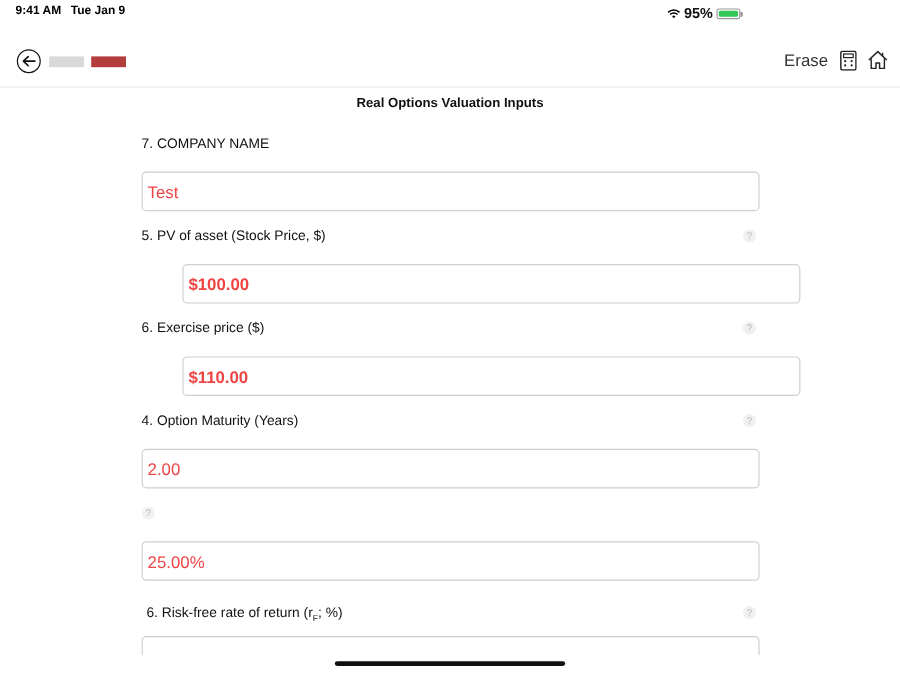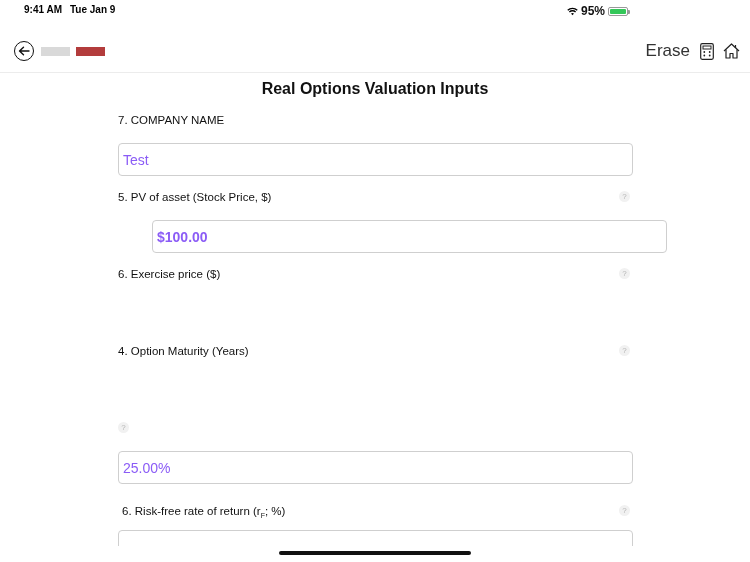--- a/index.html
+++ b/index.html
@@ -1,41 +1,41 @@
 <!DOCTYPE html>
 <html><head>
 <meta charset="utf-8">
 <style>
   * { box-sizing: border-box; margin: 0; padding: 0; }
   html, body { width: 750px; height: 562px; overflow: hidden; background: #ffffff; }
   body { font-family: "Liberation Sans", "DejaVu Sans", sans-serif; color: #111; position: relative; }
 
-  .status-bar { position: absolute; top: 0; left: 12px; width: 626px; height: 20px; }
+  .status-bar { position: absolute; top: 0; left: 1px; width: 626px; height: 20px; }
   .status-time { position: absolute; left: 12px; top: 4px; font-size: 10px; font-weight: bold; color: #000; }
   .status-date { margin-left: 8px; }
   .status-right { position: absolute; right: 10px; top: 4px; display: flex; align-items: center; gap: 3px; font-size: 12px; font-weight: bold; }
   .battery { width: 20px; height: 9px; border: 1px solid #999; border-radius: 2px; position: relative; padding: 1px; }
   .battery-fill { width: 100%; height: 100%; background: #34c759; border-radius: 1px; }
   .battery::after { content: ""; position: absolute; right: -3px; top: 2px; width: 2px; height: 4px; background: #999; border-radius: 0 1px 1px 0; }
 
   .nav-bar { position: absolute; top: 30px; left: 0; width: 750px; height: 43px; border-bottom: 1px solid #ececec; }
   .back-btn { position: absolute; left: 14px; top: 11px; width: 20px; height: 20px; border: 1.5px solid #111; border-radius: 50%; display: flex; align-items: center; justify-content: center; cursor: pointer; }
   .progress { position: absolute; left: 41px; top: 17px; display: flex; gap: 6px; }
   .progress-seg { width: 29px; height: 9px; }
   .nav-right { position: absolute; right: 10px; top: 11px; display: flex; align-items: center; gap: 6px; }
-  .erase-btn { font-size: 17px; color: #333; cursor: pointer; margin-right: 2px; }
+  .erase-btn { font-size: 14px; color: #333; cursor: pointer; margin-right: 2px; }
   .icon-btn { width: 18px; height: 18px; display: flex; align-items: center; justify-content: center; cursor: pointer; }
 
-  .page-title { position: absolute; top: 80px; left: 0; width: 750px; text-align: center; font-size: 16px; font-weight: bold; color: #111; }
+  .page-title { position: absolute; top: 80px; left: 0; width: 750px; text-align: center; font-size: 11px; font-weight: bold; color: #111; }
 
   .form { position: absolute; top: 0; left: 0; width: 750px; }
   .field { position: absolute; left: 118px; width: 515px; }
   .field-label { font-size: 11.5px; color: #111; height: 16px; line-height: 16px; display: flex; justify-content: space-between; }
   .help { width: 11px; height: 11px; border-radius: 50%; background: #f1f1f1; color: #b5b5b5; font-size: 8px; display: flex; align-items: center; justify-content: center; margin-right: 3px; margin-top: 2px; cursor: pointer; }
-  .field-input { margin-top: 15px; width: 515px; height: 33px; border: 1px solid #cfcfcf; border-radius: 4px; padding: 0 4px; font-size: 14px; color: #8b5cf6; display: flex; align-items: center; background: #fff; }
+  .field-input { margin-top: 15px; width: 515px; height: 33px; border: 1px solid #cfcfcf; border-radius: 4px; padding: 0 4px; font-size: 14px; color: #ef4444; display: flex; align-items: center; background: #fff; }
   .field-input.bold { font-weight: bold; margin-left: 34px; }
 
   .clip { position: absolute; top: 546px; left: 0; width: 750px; height: 16px; background: #fff; }
   .home-indicator { position: absolute; left: 279px; top: 551px; width: 192px; height: 4px; border-radius: 2px; background: #111; }
 </style>
 </head>
 <body>
 
 <div class="status-bar">
   <div class="status-time">
@@ -102,27 +102,29 @@
         <span class="help">?</span>
       </div>
     <div class="field-input bold">$100.00</div>
   </div>
 
   <div class="field" style="top:266px">
     <div class="field-label">
         <span>6. Exercise price ($)</span>
         <span class="help">?</span>
       </div>
+    <div class="field-input bold">$110.00</div>
   </div>
 
   <div class="field" style="top:343px">
     <div class="field-label">
         <span>4. Option Maturity (Years)</span>
         <span class="help">?</span>
       </div>
+    <div class="field-input">2.00</div>
   </div>
 
   <div class="field" style="top:420px">
     <div class="field-label">
         <span class="help">?</span>
       </div>
     <div class="field-input">25.00%</div>
   </div>
 
   <div class="field" style="top:503px">

